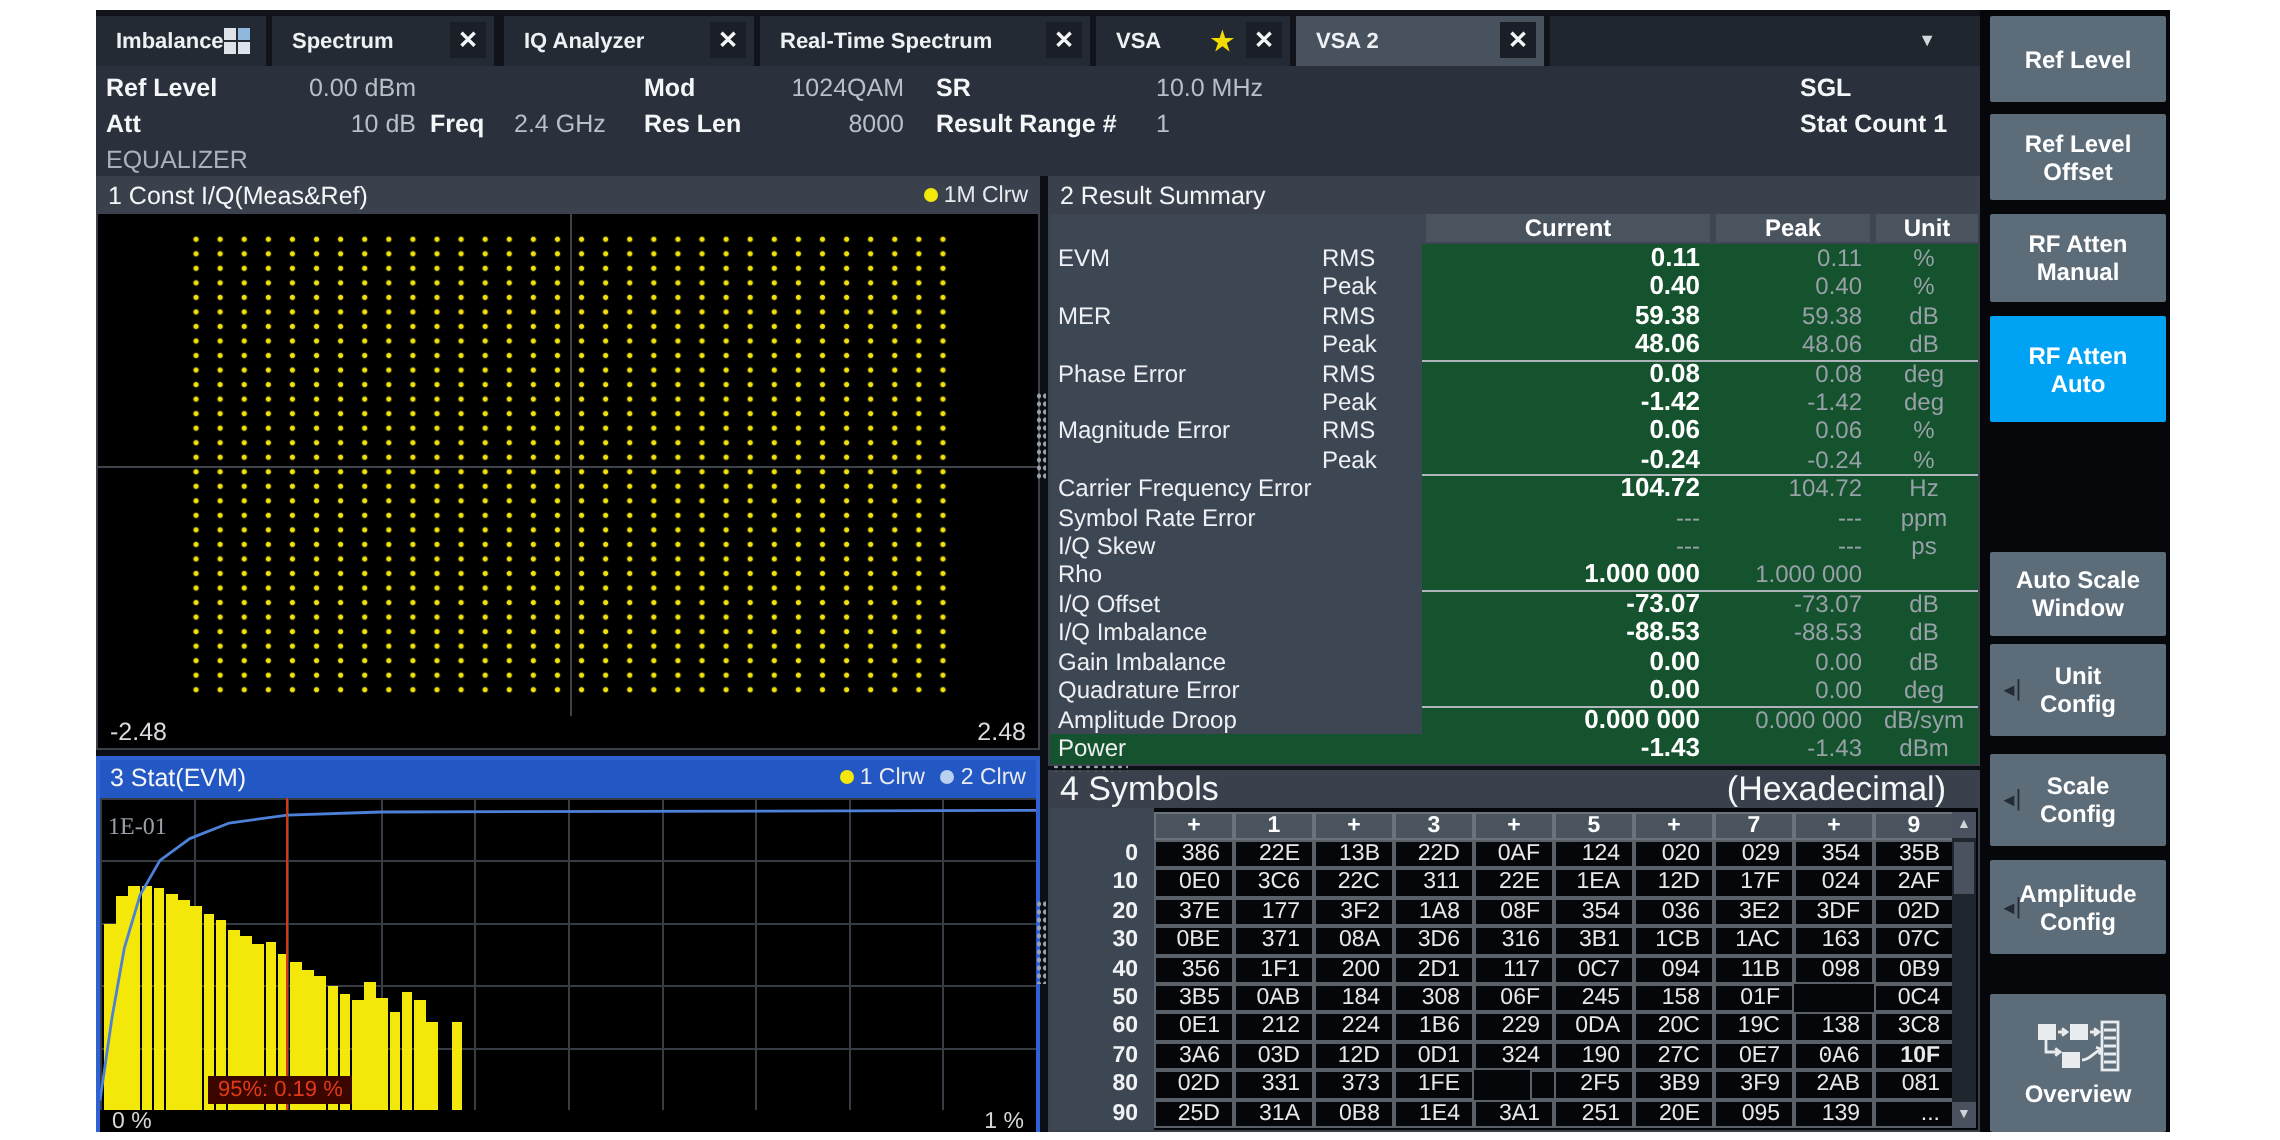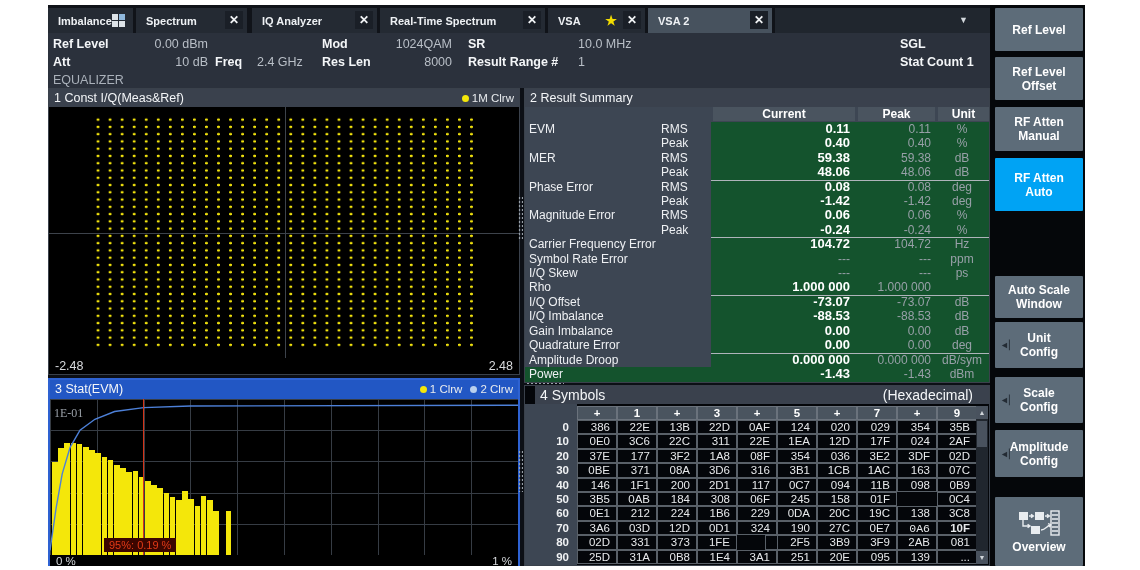--- a/index.html
+++ b/index.html
@@ -65,21 +65,21 @@
   .rs-row{position:relative;height:14.42px;font-size:12px;line-height:14.4px;}
   .rs-row.sep .sline{position:absolute;left:186px;right:0;top:0;height:1px;background:#aeb4ba;}
   .rs-name{position:absolute;left:4px;color:#eef0f3;white-space:nowrap;}
   .rs-sub{position:absolute;left:136px;color:#eef0f3;}
   .rs-cur{position:absolute;left:188px;width:137px;text-align:right;color:#fff;font-weight:bold;font-size:13px;}
   .rs-cur.dim{color:#98a0a8;font-weight:normal;font-size:12px;}
   .rs-peak{position:absolute;left:330px;width:76px;text-align:right;color:#98a0a8;}
   .rs-unit{position:absolute;left:412px;width:50px;text-align:center;color:#98a0a8;}
   
   .win4{position:absolute;left:476px;top:380px;width:466px;height:181px;background:#04060a;border:1px solid #3a414b;}
-  .sy-title{position:absolute;left:0;top:0;right:0;height:18px;background:#3a414d;color:#f4f6f8;font-size:14px;line-height:18px;margin-left:10px;}
+  .sy-title{position:absolute;left:0;top:0;right:0;height:18px;background:#3a414d;color:#f4f6f8;font-size:17px;line-height:18px;}
   .sy-fmt{position:absolute;right:16px;top:0;}
   .sy-labelcol{position:absolute;left:0;top:18px;width:52px;bottom:0;background:#3d4653;}
   .sy-headrow{position:absolute;left:0;top:20px;width:452px;height:14px;}
   .sy-h{position:absolute;width:40px;height:14px;background:#4a545f;border:1px solid #6a727c;color:#fff;font-weight:bold;font-size:11.5px;text-align:center;line-height:12px;}
   .sy-rows{position:absolute;left:0;top:34px;width:452px;}
   .sy-row{position:relative;height:14.4px;}
   .sy-label{position:absolute;left:0;width:44px;text-align:right;color:#f0f2f4;font-weight:bold;font-size:11.5px;line-height:14.4px;}
   .sy-cell{position:absolute;width:40px;height:14.4px;background:#04060a;border:1px solid #596068;color:#e6e8ea;font-size:11.5px;text-align:right;padding-right:6px;line-height:13px;}
   .sy-scroll{position:absolute;right:1px;top:20px;width:12px;bottom:1px;background:#20262e;}
   .sy-arrow{position:absolute;left:0;width:12px;height:13px;background:#49525e;color:#d0d5da;font-size:7px;text-align:center;line-height:13px;}
@@ -353,21 +353,21 @@
           <span class="sy-cell" style="left: 172px;">3D6</span>
           <span class="sy-cell" style="left: 212px;">316</span>
           <span class="sy-cell" style="left: 252px;">3B1</span>
           <span class="sy-cell" style="left: 292px;">1CB</span>
           <span class="sy-cell" style="left: 332px;">1AC</span>
           <span class="sy-cell" style="left: 372px;">163</span>
           <span class="sy-cell" style="left: 412px;">07C</span>
         </div>
         <div class="sy-row">
           <span class="sy-label">40</span>
-          <span class="sy-cell" style="left: 52px;">146</span>
+          <span class="sy-cell" style="left: 52px;">356</span>
           <span class="sy-cell" style="left: 92px;">1F1</span>
           <span class="sy-cell" style="left: 132px;">200</span>
           <span class="sy-cell" style="left: 172px;">2D1</span>
           <span class="sy-cell" style="left: 212px;">117</span>
           <span class="sy-cell" style="left: 252px;">0C7</span>
           <span class="sy-cell" style="left: 292px;">094</span>
           <span class="sy-cell" style="left: 332px;">11B</span>
           <span class="sy-cell" style="left: 372px;">098</span>
           <span class="sy-cell" style="left: 412px;">0B9</span>
         </div>

